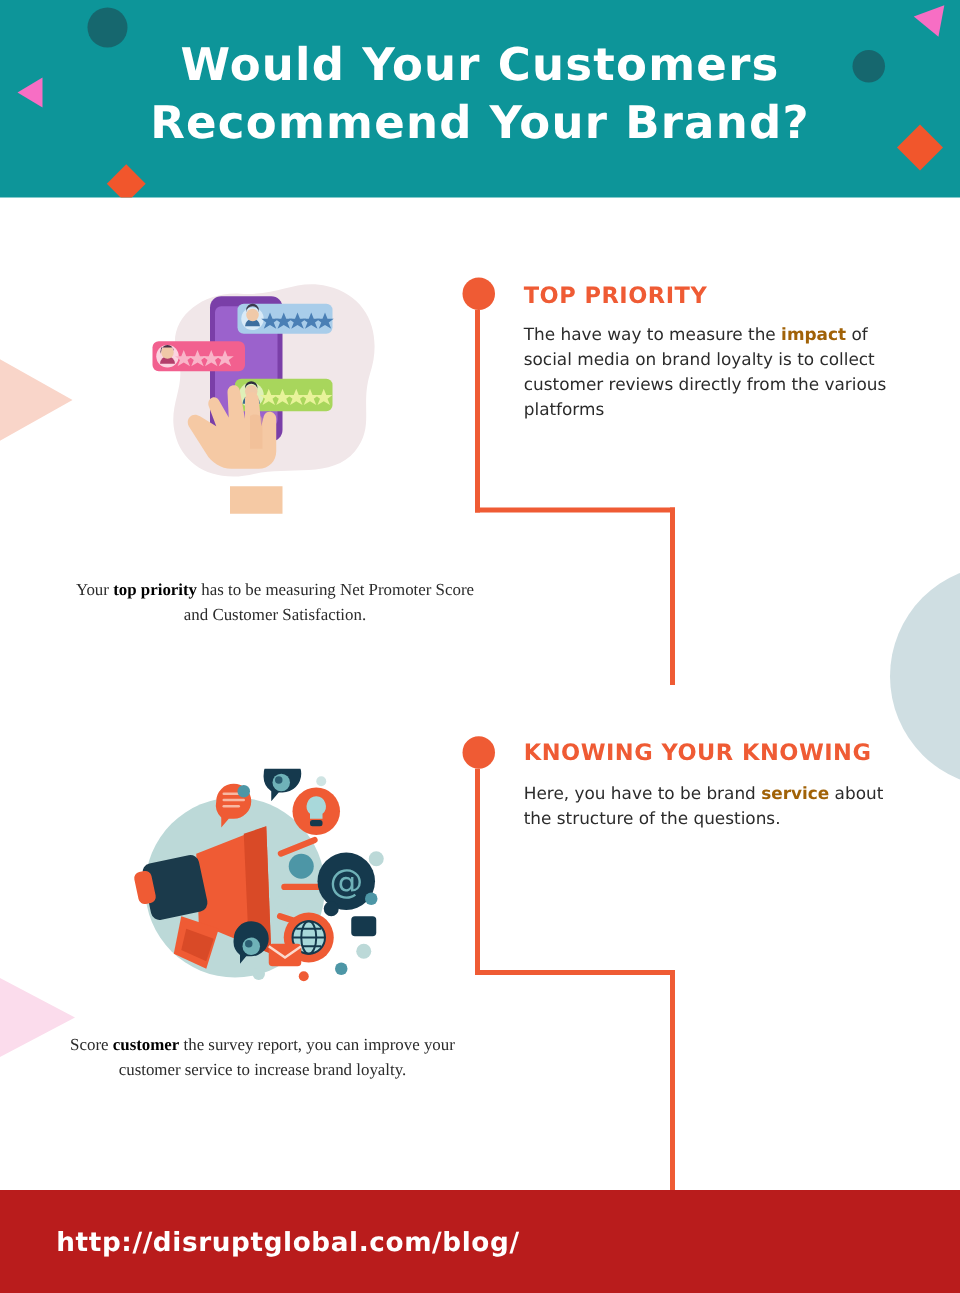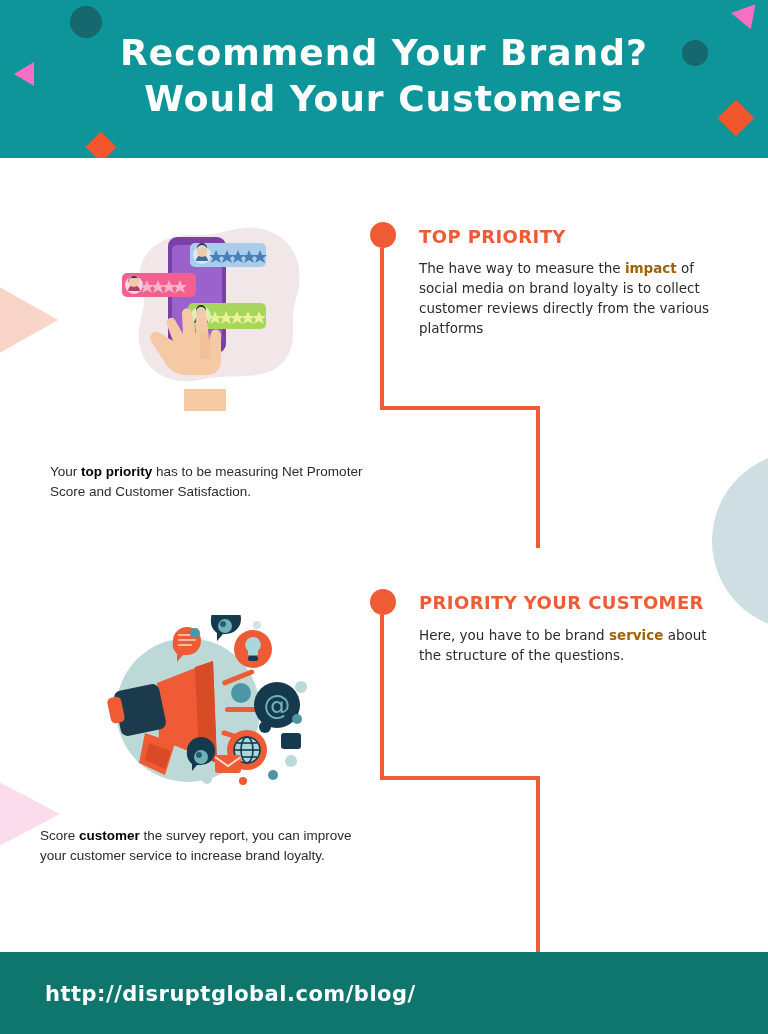--- a/index.html
+++ b/index.html
@@ -25,21 +25,21 @@
     letter-spacing:1px;
     z-index:5;
   }
   .hdr-shape{position:absolute;}
   .dot-dark{border-radius:50%;background:#16676e;}
   .tri{width:0;height:0;}
 
   
   .footer{
     position:absolute;left:0;bottom:0;width:768px;height:82px;
-    background:#0f766e;
+    background:#b91c1c;
   }
   .footer-url{
     position:absolute;left:45px;top:30px;
     color:#ffffff;font-size:21px;font-weight:bold;
     letter-spacing:.5px;
     font-family:"DejaVu Sans", sans-serif;
   }
 
   
   .bg-tri-peach{
@@ -78,23 +78,23 @@
   .sec-body{
     position:absolute;
     color:#2b2b2b;font-size:13.5px;line-height:20px;
     font-family:"DejaVu Sans", sans-serif;
     width:300px;
   }
   .sec-body b{font-weight:bold;color:#a16207;}
 
   .caption{
     position:absolute;
-    text-align:left;color:#2b2b2b;
+    text-align:center;color:#2b2b2b;
     font-size:13.5px;line-height:20px;
-    font-family:Liberation Sans, sans-serif;
+    font-family:Liberation Serif, serif;
   }
   .caption b{font-weight:bold;color:#000;}
 
   
   .conn{position:absolute;background:#ef5b34;}
 
   
   .illu{position:absolute;}
 </style>
 </head>
@@ -105,22 +105,22 @@
   <div class="header">
     <div class="hdr-shape dot-dark" style="left:70px;top:6px;width:32px;height:32px;"></div>
     <div class="hdr-shape tri" style="left:14px;top:62px;border-top:12px solid transparent;border-bottom:12px solid transparent;border-right:20px solid #f76ec4;"></div>
     <div class="hdr-shape" style="left:90px;top:136px;width:22px;height:22px;background:#f1562c;transform:rotate(45deg);"></div>
 
     <div class="hdr-shape tri" style="left:734px;top:8px;border-top:0;border-left:13px solid transparent;border-right:13px solid transparent;border-bottom:22px solid #f76ec4;transform:rotate(160deg);"></div>
     <div class="hdr-shape dot-dark" style="left:682px;top:40px;width:26px;height:26px;"></div>
     <div class="hdr-shape" style="left:723px;top:105px;width:26px;height:26px;background:#f1562c;transform:rotate(45deg);"></div>
 
     <div class="header-title">
+      <div>Would Your Customers</div>
       <div>Recommend Your Brand?</div>
-      <div>Would Your Customers</div>
     </div>
   </div>
 
   <div class="bg-tri-peach"></div>
   <div class="bg-tri-pink"></div>
   <div class="bg-circle-blue"></div>
 
   <div class="illu" style="left:100px;top:215px;width:220px;height:200px;">
     <svg width="220" height="200" viewBox="0 0 220 200">
 
@@ -267,21 +267,21 @@
       <circle cx="202" cy="104" r="5" fill="#4d96a6"></circle>
       <circle cx="196" cy="146" r="6" fill="#bcd9d8"></circle>
       <circle cx="178" cy="160" r="5" fill="#4d96a6"></circle>
       <circle cx="148" cy="166" r="4" fill="#ef5b34"></circle>
       <circle cx="112" cy="164" r="5" fill="#bcd9d8"></circle>
     </svg>
   </div>
 
   <div class="section" style="left:0;top:0;width:768px;height:0;">
     <div class="sec-dot" style="left:370px;top:589px;"></div>
-    <div class="sec-head" style="left:419px;top:592px;">PRIORITY YOUR CUSTOMER</div>
+    <div class="sec-head" style="left:419px;top:592px;">KNOWING YOUR KNOWING</div>
     <div class="sec-body" style="left:419px;top:625px;">
       <span>Here, you have to be brand </span><b>service</b><span> about the structure of the questions.</span>
     </div>
   </div>
 
   <div class="conn" style="left:380px;top:615px;width:4px;height:165px;"></div>
   <div class="conn" style="left:380px;top:776px;width:160px;height:4px;"></div>
   <div class="conn" style="left:536px;top:776px;width:4px;height:180px;"></div>
 
   <div class="caption" style="left:40px;top:826px;width:340px;">

